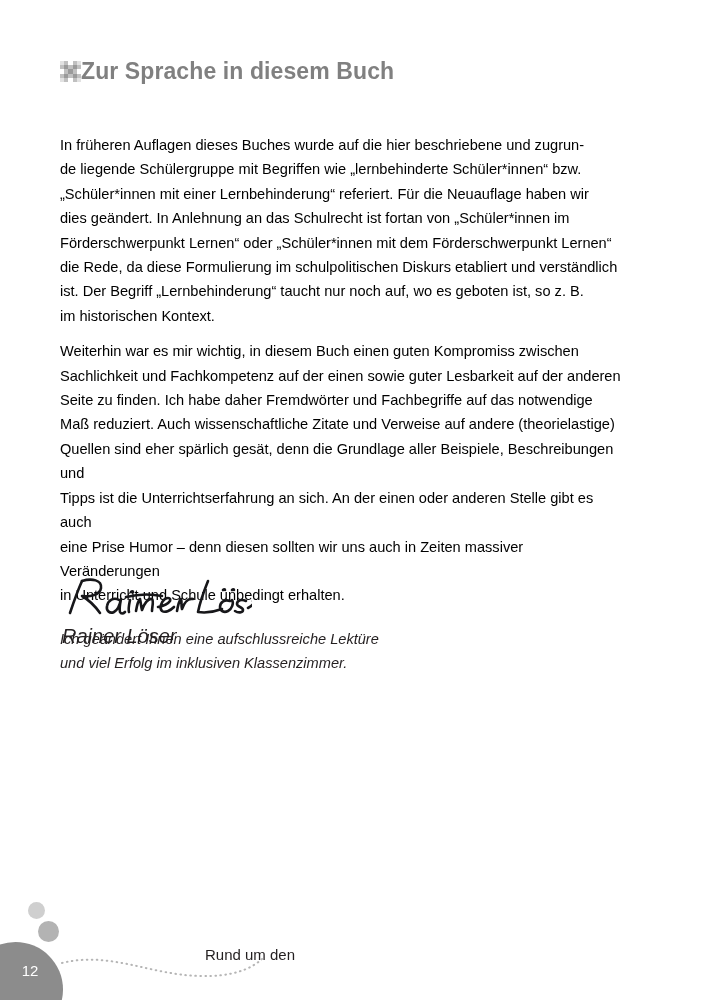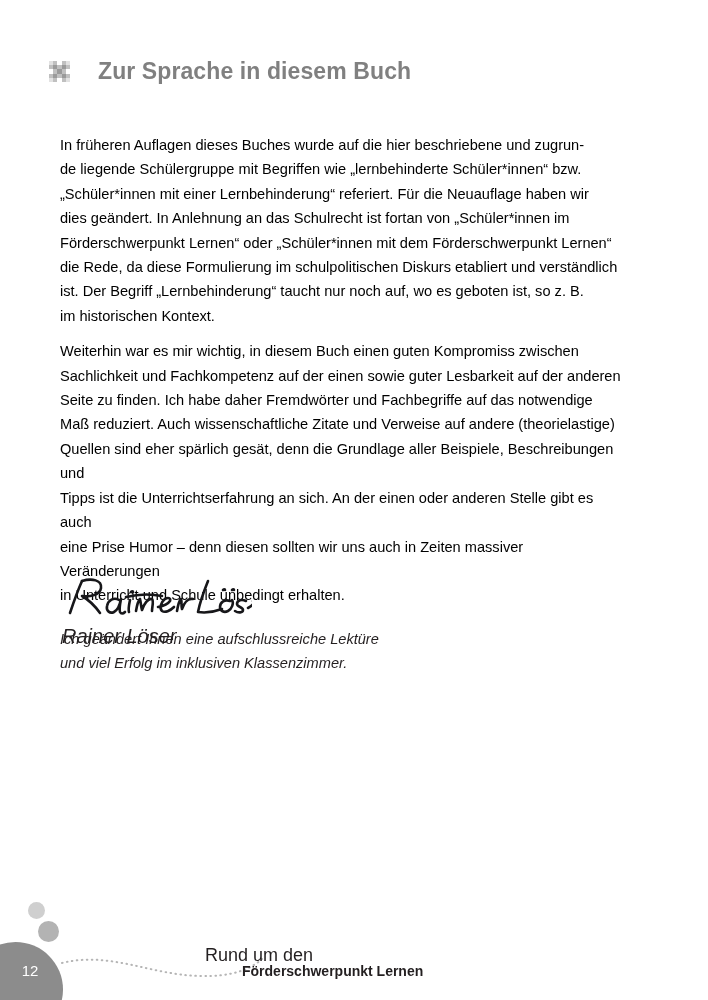--- a/index.html
+++ b/index.html
@@ -12,25 +12,25 @@
     width: 708px;
     height: 1000px;
     background: #ffffff;
     overflow: hidden;
     font-family: "Liberation Sans", sans-serif;
   }
 
   
   .heading-row {
     position: absolute;
-    left: 49px;
+    left: 60px;
     top: 60px;
     display: flex;
     align-items: center;
-    gap: 28px;
+    gap: 0;
   }
   .mosaic-icon {
     width: 21px;
     height: 21px;
     display: grid;
     grid-template-columns: repeat(5, 1fr);
     grid-template-rows: repeat(5, 1fr);
     flex: none;
   }
   .mosaic-icon i { display: block; }
@@ -124,21 +124,21 @@
     font-size: 15px;
     line-height: 1;
   }
 
   .footer-text {
     position: absolute;
     left: 205px;
     top: 947px;
   }
   .footer-line1 {
-    font-size: 18px;
+    font-size: 15px;
     color: #231f20;
     line-height: 16px;
   }
   .footer-line2 {
     font-size: 14px;
     font-weight: bold;
     color: #231f20;
     line-height: 17px;
     margin-left: 37px;
   }
@@ -239,16 +239,15 @@
     </svg>
   </div>
 
   <span class="dot-small-a"></span>
   <span class="dot-small-b"></span>
   <span class="page-circle"></span>
   <span class="page-number">12</span>
 
   <div class="footer-text">
     <div class="footer-line1">Rund um den</div>
-    <div class="footer-line2">Förderschwerpunkt Lernen</div>
   </div>
 
 </div>
 
 </body></html>

